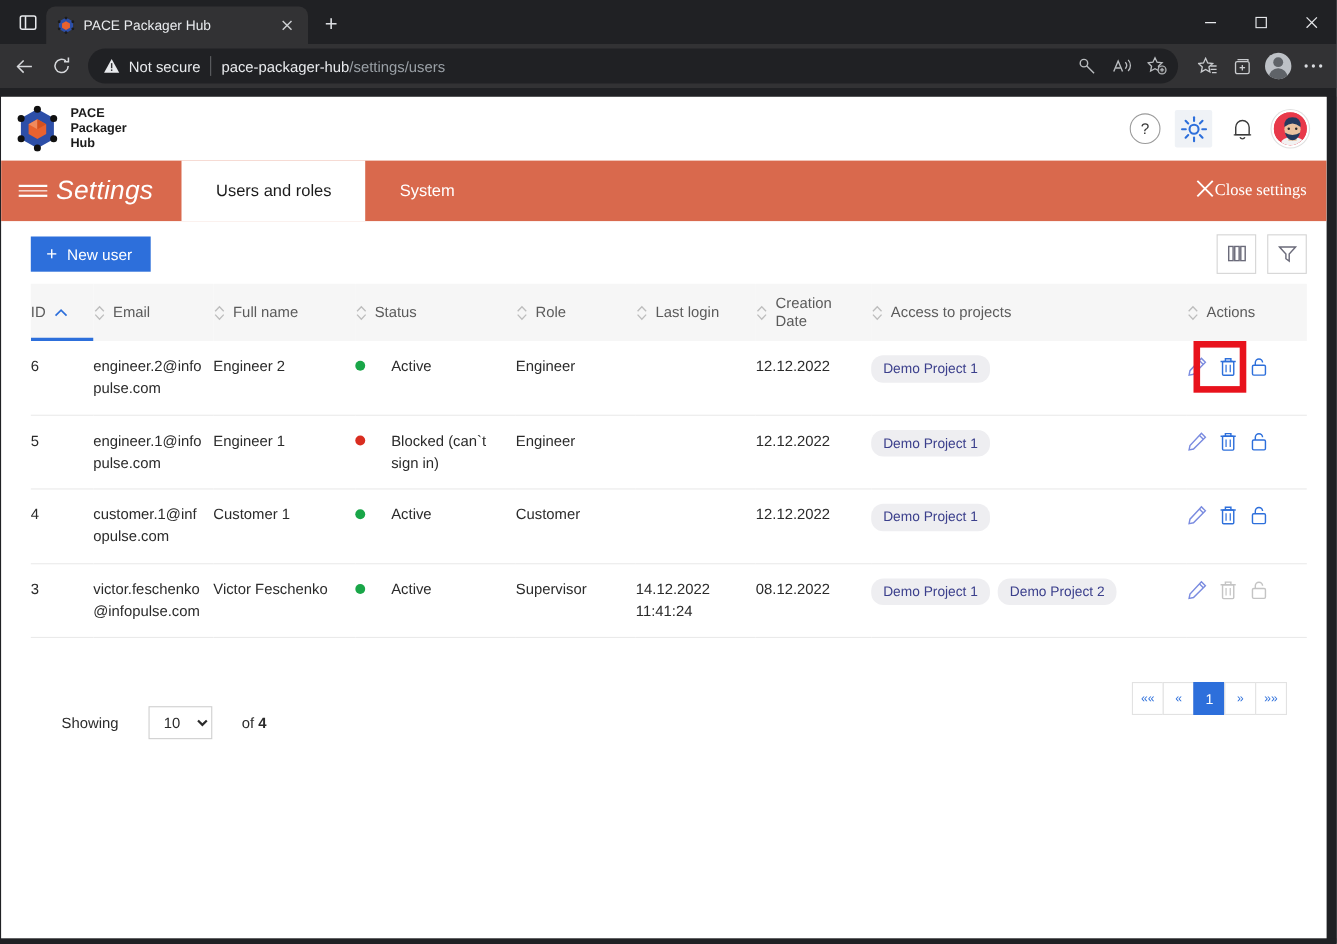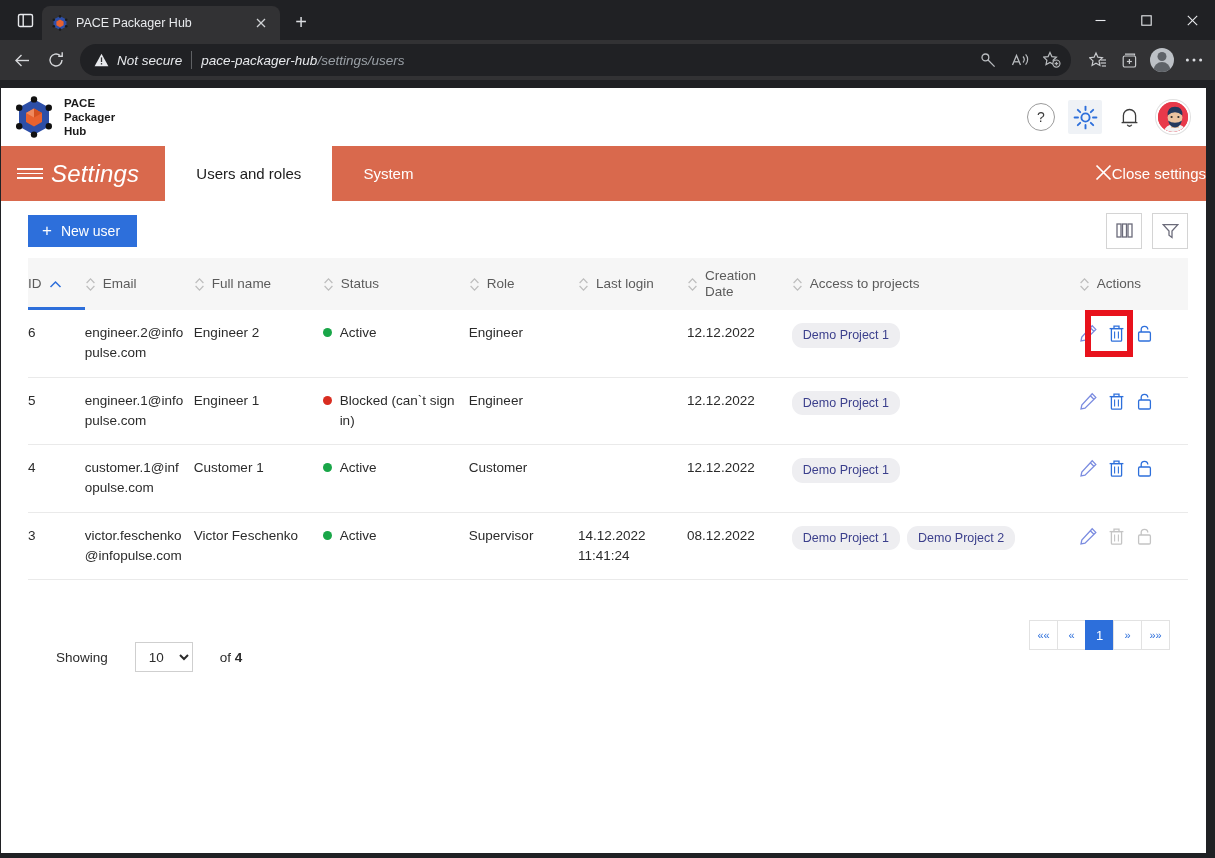--- a/index.html
+++ b/index.html
@@ -44,21 +44,21 @@
     position:absolute; right:0; top:0; height:40px; display:flex;
   }
   .wincontrol {
     width:46px; height:40px; display:flex; align-items:center; justify-content:center;
     color:#e8eaed;
   }
   .wincontrol svg { display:block; }
 
   .navbar {
     height: 40px; background:#323234; display:flex; align-items:center;
-    padding: 0 6px; gap:2px;font-style:italic;
+    padding: 0 6px; gap:2px;
   }
   .navbtn {
     width:32px; height:32px; display:flex; align-items:center; justify-content:center;
     color:#d6d8db; border-radius:50%; flex:0 0 32px;
   }
   .omnibox {
     flex:1; height:32px; background:#202124; border-radius:16px; margin:0 6px;
     display:flex; align-items:center; padding: 0 4px 0 14px; gap:9px;
     position:relative; min-width:0;
   }
@@ -134,21 +134,21 @@
     letter-spacing:.2px;
     font-style:italic;
   }
   .nav-tab {
     display:flex; align-items:center; justify-content:center; padding: 0 31px;
     color:#fff; font-size:15px; white-space:nowrap;
   }
   .nav-tab.active { background:#fff; color:#1b1b1b; }
   .closesettings {
     margin-left:auto; display:flex; align-items:center; color:#fff;
-    font-size:15px; 
+    font-size:15px; padding-right:18px;font-family:Liberation Serif, serif;
   }
 
   
   .toolbar {
     height:50px; display:flex; align-items:center; padding: 9px 18px 0 27px;
   }
   .newuser-btn {
     height:32px; background:#2d6fdb; color:#fff; font-size:14px; border:none;
     display:flex; align-items:center; gap:9px; padding: 0 17px 0 14px;
     font-family:inherit;
@@ -171,21 +171,21 @@
   .sorticon { flex:0 0 11px; width:11px; height:14px; }
   .th-label { line-height:1.22; }
   th.sorted { color:#2d6fdb; box-shadow: inset 0 -3px 0 0 #2d6fdb; }
 
   table.users tbody td {
     font-size:13.5px; color:#2b2b2b; padding: 13px 10px 13px 0;
     vertical-align:top; border-bottom:1px solid #eaeaea; line-height:1.5;
   }
   tr.muted td { color:#b4b4b4; }
   .cell-break { overflow-wrap:break-word; word-break:break-all; }
-  .status-cell { display:flex; gap:8px; align-items:flex-start; }
+  .status-cell { display:flex; gap:24px; align-items:flex-start; }
   .dot { width:9px; height:9px; border-radius:50%; flex:0 0 9px; margin-top:5px; }
   .chips { display:flex; flex-wrap:wrap; gap:7px; }
   .chip {
     background:#eeeef1; color:#3b3f8c; font-size:12.5px; border-radius:11px;
     padding: 3px 11px; white-space:nowrap;
   }
   tr.muted .chip { color:#3b3f8c; }
   .actions-cell { display:flex; gap:9px; align-items:flex-start; padding-top:1px; }
   .act { width:19px; height:19px; display:inline-flex; }
   .act svg { display:block; }

